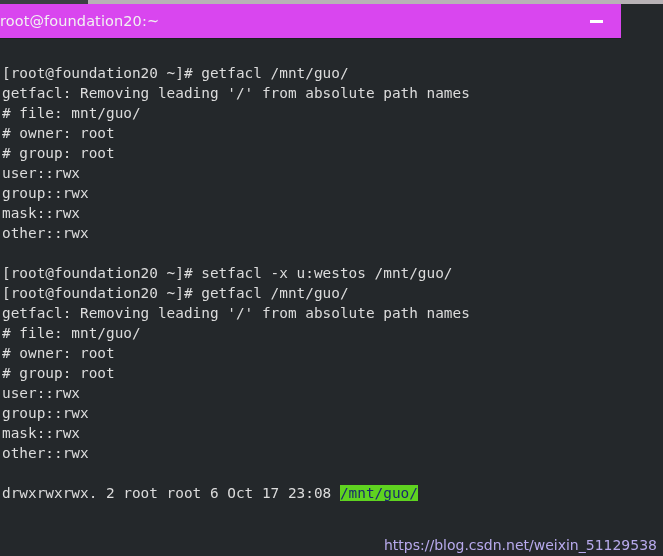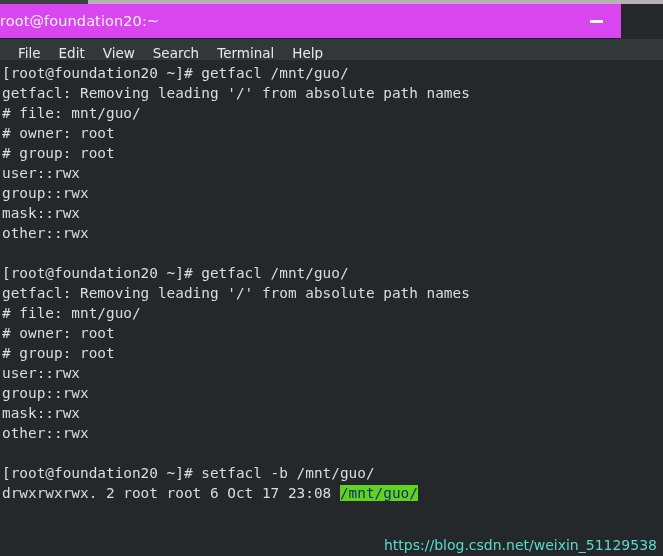--- a/index.html
+++ b/index.html
@@ -108,21 +108,21 @@
   .line.blank { color: transparent; }
   .hl {
     background: #5fd320;
     color: #1a2b6d;
   }
   
   .watermark {
     position: absolute;
     right: 6px;
     bottom: 3px;
-    color: #5eead4;
+    color: #c4b5fd;
     font-family: "DejaVu Sans", sans-serif;
     font-size: 14px;
     opacity: 0.92;
     white-space: nowrap;
   }
 </style>
 </head>
 <body>
 
 <div id="screen">
@@ -130,49 +130,41 @@
   <div class="top-strip"></div>
   <div class="top-strip-left"></div>
 
   <div class="titlebar">
     <span class="title-text">root@foundation20:~</span>
     <div class="min-btn">
       <span class="bar"></span>
     </div>
   </div>
 
-  <div class="menubar" id="menubar">
-      <div class="menu-item">File</div>
-      <div class="menu-item">Edit</div>
-      <div class="menu-item">View</div>
-      <div class="menu-item">Search</div>
-      <div class="menu-item">Terminal</div>
-      <div class="menu-item">Help</div>
-    </div>
 
   <div class="term" id="term">
       <div class="line"><span>[root@foundation20 ~]# getfacl /mnt/guo/</span></div>
       <div class="line"><span>getfacl: Removing leading '/' from absolute path names</span></div>
       <div class="line"><span># file: mnt/guo/</span></div>
       <div class="line"><span># owner: root</span></div>
       <div class="line"><span># group: root</span></div>
       <div class="line"><span>user::rwx</span></div>
       <div class="line"><span>group::rwx</span></div>
       <div class="line"><span>mask::rwx</span></div>
       <div class="line"><span>other::rwx</span></div>
       <div class="line blank">&nbsp;</div>
+      <div class="line"><span>[root@foundation20 ~]# setfacl -x u:westos /mnt/guo/</span></div>
       <div class="line"><span>[root@foundation20 ~]# getfacl /mnt/guo/</span></div>
       <div class="line"><span>getfacl: Removing leading '/' from absolute path names</span></div>
       <div class="line"><span># file: mnt/guo/</span></div>
       <div class="line"><span># owner: root</span></div>
       <div class="line"><span># group: root</span></div>
       <div class="line"><span>user::rwx</span></div>
       <div class="line"><span>group::rwx</span></div>
       <div class="line"><span>mask::rwx</span></div>
       <div class="line"><span>other::rwx</span></div>
       <div class="line blank">&nbsp;</div>
-      <div class="line"><span>[root@foundation20 ~]# setfacl -b /mnt/guo/</span></div>
       <div class="line"><span>drwxrwxrwx. 2 root root 6 Oct 17 23:08 </span><span class="hl">/mnt/guo/</span></div>
     </div>
 
   <div class="watermark">https://blog.csdn.net/weixin_51129538</div>
 
 </div>
 
 </body></html>

